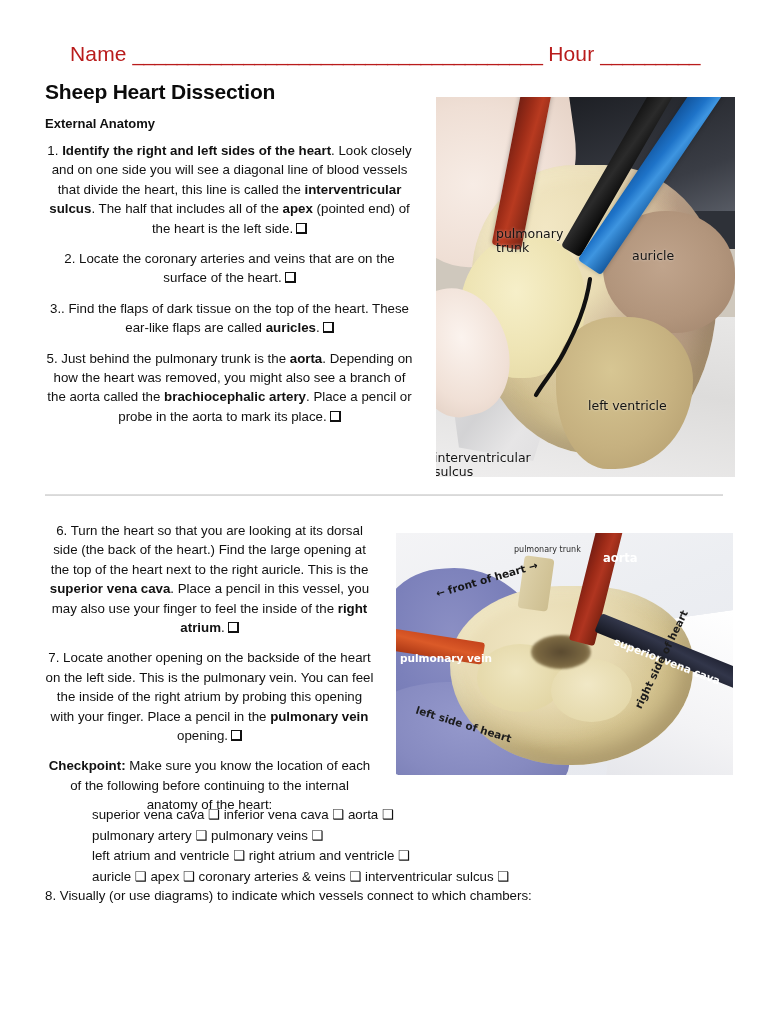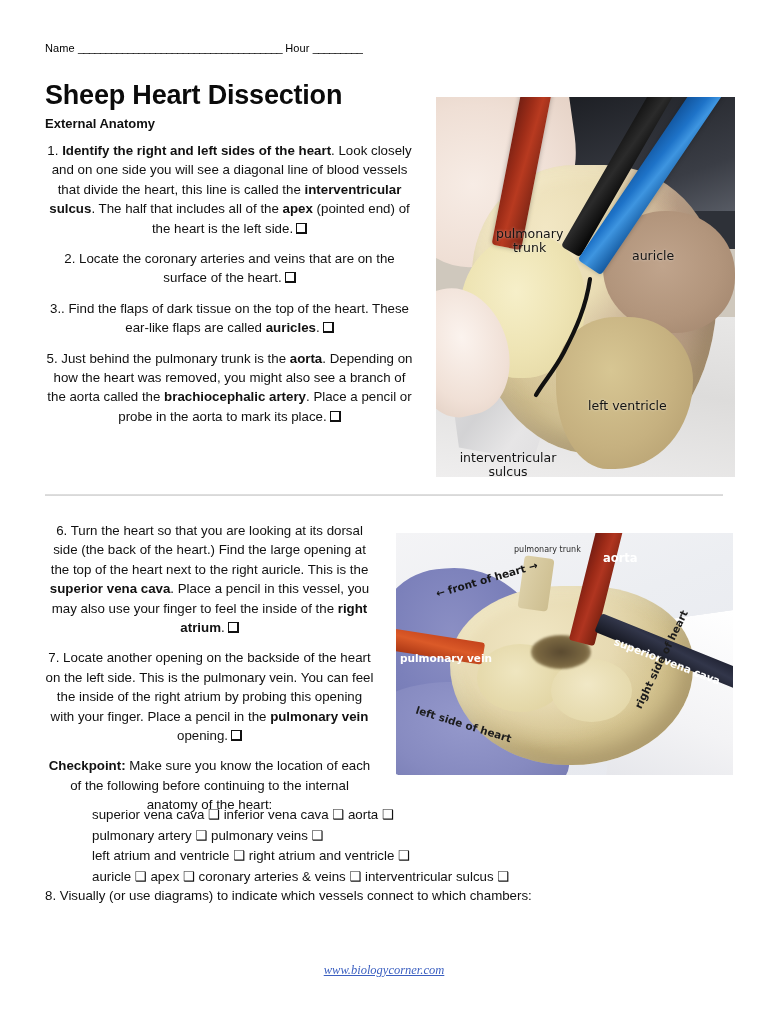--- a/index.html
+++ b/index.html
@@ -13,33 +13,33 @@
     position: relative;
     overflow: hidden;
   }
 
   .page { position: relative; width: 768px; height: 1024px; }
 
   
   .header-line {
     position: absolute;
     left: 45px; top: 42px; width: 680px;
-    text-align: left;
-    font-size: 11px;
-    color: #000000;
+    text-align: center;
+    font-size: 21px;
+    color: #b91c1c;
     letter-spacing: 0.1px;
     white-space: nowrap;
   }
   .header-line .rule { letter-spacing: -0.6px; }
 
   
   .doc-title {
     position: absolute;
     left: 45px; top: 80px;
-    font-size: 27px;
+    font-size: 21px;
     font-weight: bold;
     letter-spacing: -0.2px;
     color: #0b0b0b;
     text-align: center;
   }
   .sub-title {
     position: absolute;
     left: 45px; top: 116px;
     font-size: 13px;
     font-weight: bold;
@@ -217,21 +217,21 @@
 
   
   .p1-sulcus { position: absolute; left: 0; top: 0; width: 100%; height: 100%; }
 
   .p1-lbl {
     position: absolute;
     font-family: "DejaVu Sans", sans-serif;
     color: #141414;
     font-size: 12.5px;
     line-height: 1.12;
-    text-align: center;
+    text-align: left;
     text-shadow: 0 0 3px rgba(255,255,255,.55);
     white-space: nowrap;
   }
   #p1-pulmonary { left: 60px; top: 130px; }
   #p1-auricle  { left: 196px; top: 152px; }
   #p1-sulcus-lbl { left: -2px; top: 308px; width: 148px; margin-top: 46px; }
   #p1-lv       { left: 152px; top: 302px; }
 
   
   #photo2 { left: 396px; top: 533px; width: 337px; height: 242px; }
@@ -408,15 +408,14 @@
 
   <div class="chk-list">
     <div class="row">superior vena cava ❑ inferior vena cava ❑ aorta ❑</div>
     <div class="row">pulmonary artery ❑ pulmonary veins ❑</div>
     <div class="row">left atrium and ventricle ❑ right atrium and ventricle ❑</div>
     <div class="row">auricle ❑ apex ❑ coronary arteries &amp; veins ❑ interventricular sulcus ❑</div>
   </div>
 
   <div class="item8">8. Visually (or use diagrams) to indicate which vessels connect to which chambers:</div>
 
-  <div class="footer-link">www.biologycorner.com</div>
 
 </div>
 
 </body></html>

